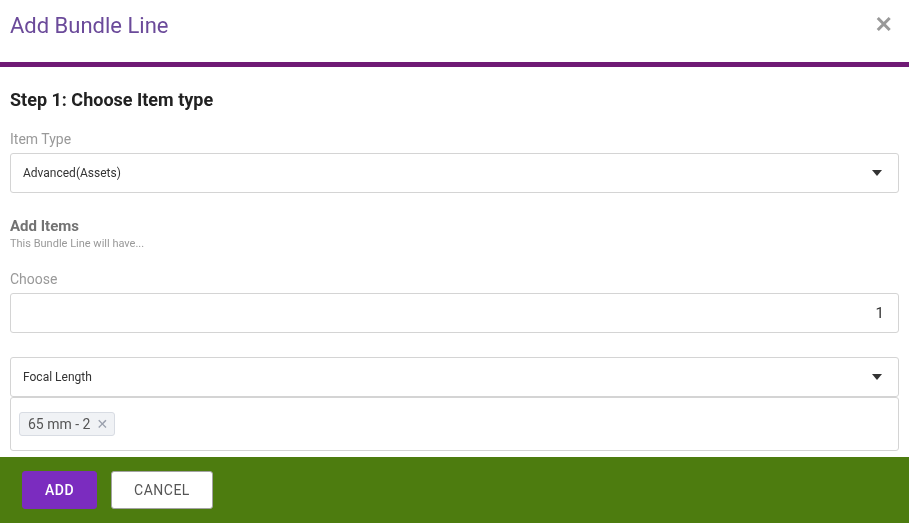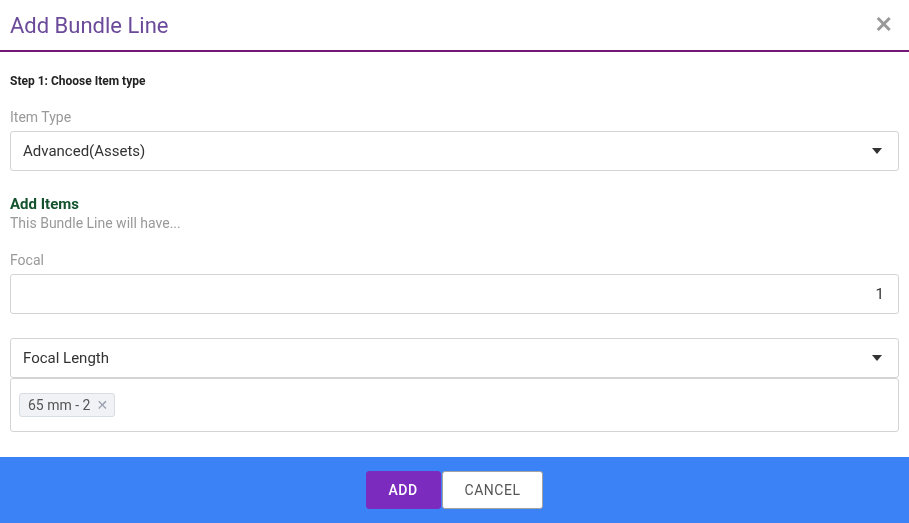--- a/index.html
+++ b/index.html
@@ -10,41 +10,41 @@
     background: #fff;
     width: 909px;
     height: 523px;
     position: relative;
     overflow: hidden;
   }
   .modal-header {
     display: flex;
     justify-content: space-between;
     align-items: center;
-    padding: 10px 12px 10px 10px;
-    border-bottom: 2px solid #701a75;
+    padding: 10px 12px 22px 10px;
+    border-bottom: 5px solid #701a75;
   }
   .modal-title {
     font-size: 22px;
     font-weight: 400;
     color: #6b4a9a;
   }
   .close-x {
     font-size: 22px;
     color: #999;
     cursor: pointer;
     font-weight: bold;
     line-height: 1;
     padding: 4px;
   }
   .modal-body {
     padding: 22px 10px 0 10px;
   }
   .step-heading {
-    font-size: 12px;
+    font-size: 18px;
     font-weight: 700;
     color: #222;
     margin-bottom: 18px;
   }
   .field-label {
     font-size: 14px;
     color: #999;
     margin-bottom: 6px;
     margin-top: 21px;
   }
@@ -56,41 +56,41 @@
     background: #fff;
     height: 40px;
     display: flex;
     align-items: center;
     padding: 0 12px;
     cursor: pointer;
     margin-bottom: 24px;
   }
   .select-box.mb-small { margin-bottom: 0; }
   .select-val {
-    font-size: 15px;
+    font-size: 12px;
     color: #333;
   }
   .caret {
     position: absolute;
     right: 16px;
     top: 50%;
     transform: translateY(-50%);
     width: 0; height: 0;
     border-left: 5px solid transparent;
     border-right: 5px solid transparent;
     border-top: 6px solid #333;
   }
   .section-heading {
     font-size: 15px;
     font-weight: 700;
-    color: #14532d;
+    color: #737373;
     margin-bottom: 2px;
   }
   .section-sub {
-    font-size: 14px;
+    font-size: 11px;
     color: #999;
     margin-bottom: 18px;
   }
   .number-input {
     width: 100%;
     height: 40px;
     border: 1px solid #d4d4d4;
     border-radius: 3px;
     padding: 0 14px;
     font-size: 15px;
@@ -122,25 +122,25 @@
   .chip-remove {
     margin-left: 6px;
     color: #9aa0ad;
     font-size: 14px;
     cursor: pointer;
     line-height: 1;
   }
   .modal-footer {
     position: absolute;
     left: 0; right: 0; bottom: 0;
-    background: #3b82f6;
+    background: #4d7c0f;
     padding: 14px 22px;
     display: flex;
-    justify-content: center;
-    gap: 1px;
+    justify-content: flex-start;
+    gap: 14px;
   }
   .btn {
     height: 38px;
     padding: 0 22px;
     font-size: 14px;
     border-radius: 3px;
     cursor: pointer;
     letter-spacing: 0.5px;
     font-family: inherit;
   }
@@ -170,21 +170,21 @@
 
   <div class="field-label">Item Type</div>
   <div class="select-box">
     <span class="select-val">Advanced(Assets)</span>
     <span class="caret"></span>
   </div>
 
   <div class="section-heading">Add Items</div>
   <div class="section-sub">This Bundle Line will have...</div>
 
-  <div class="field-label">Focal</div>
+  <div class="field-label">Choose</div>
   <input type="text" class="number-input" value="1" style="">
 
   <div class="select-box mb-small">
     <span class="select-val">Focal Length</span>
     <span class="caret"></span>
   </div>
 
   <div class="chip-input">
     <span class="chip">
       <span>65 mm - 2</span>

